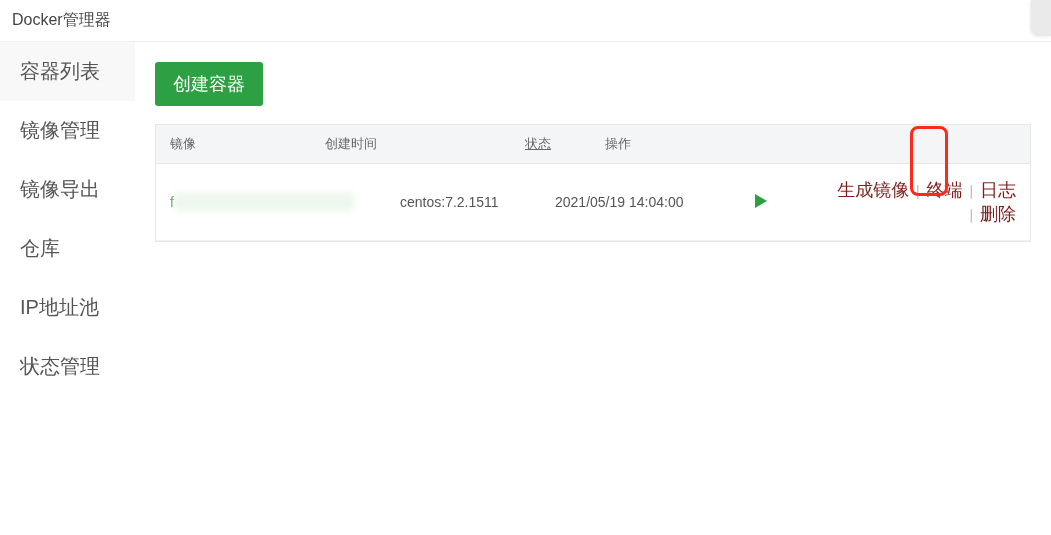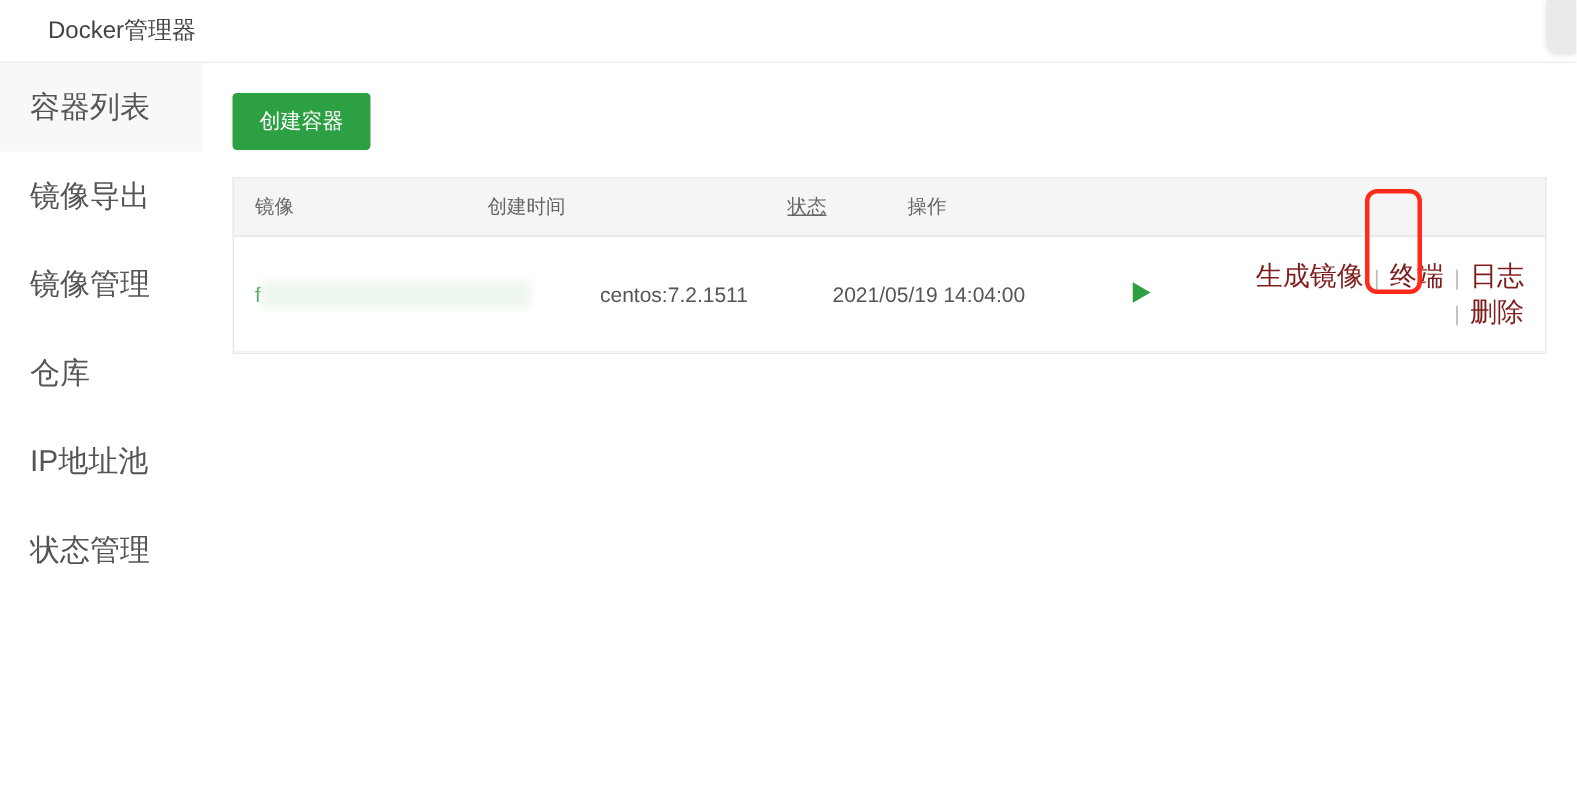--- a/index.html
+++ b/index.html
@@ -11,21 +11,21 @@
       font-family: "Microsoft YaHei", Arial, sans-serif;
       font-size: 14px;
       color: #555;
       background: #fff;
       width: 1051px;
       height: 535px;
       overflow: hidden;
       position: relative;
     }
     .header {
-      padding: 10px 32px;
+      padding: 10px 12px;
       border-bottom: 1px solid #eee;
       font-size: 16px;
       color: #444;
     }
     .container {
       display: flex;
       height: calc(100% - 40px);
     }
     .sidebar {
       width: 135px;
@@ -43,21 +43,21 @@
     .main {
       flex: 1;
       padding: 20px;
     }
     .create-btn {
       background: #21a box;
       background: #2ea044;
       color: #fff;
       border: none;
       padding: 10px 18px;
-      font-size: 14px;
+      font-size: 18px;
       border-radius: 3px;
       cursor: pointer;
       margin-bottom: 18px;
     }
     .table {
       width: 100%;
       border: 1px solid #e8e8e8;
       border-collapse: collapse;
     }
     .table-header {
@@ -151,24 +151,24 @@
 <div class="header">
   <span>Docker管理器</span>
 </div>
 
 <div class="container">
   <div class="sidebar">
     <div class="sidebar-item active">
       <span>容器列表</span>
     </div>
     <div class="sidebar-item">
+      <span>镜像管理</span>
+    </div>
+    <div class="sidebar-item">
       <span>镜像导出</span>
-    </div>
-    <div class="sidebar-item">
-      <span>镜像管理</span>
     </div>
     <div class="sidebar-item">
       <span>仓库</span>
     </div>
     <div class="sidebar-item">
       <span>IP地址池</span>
     </div>
     <div class="sidebar-item">
       <span>状态管理</span>
     </div>

